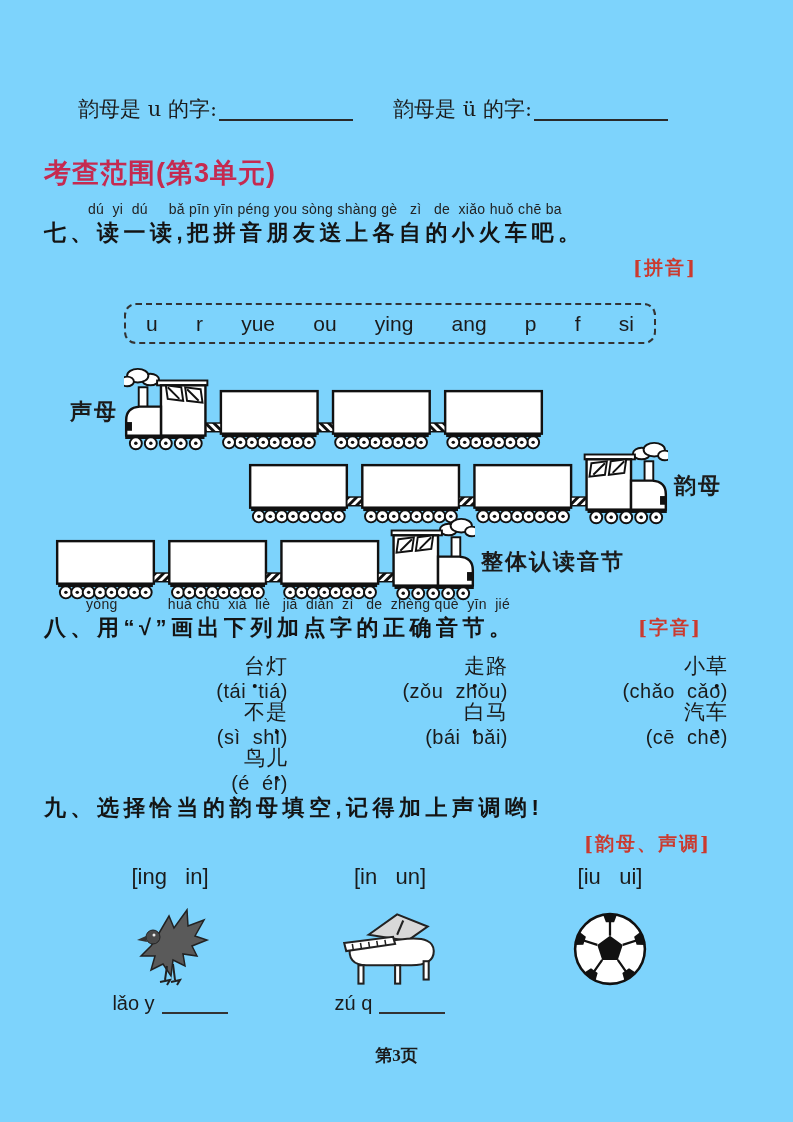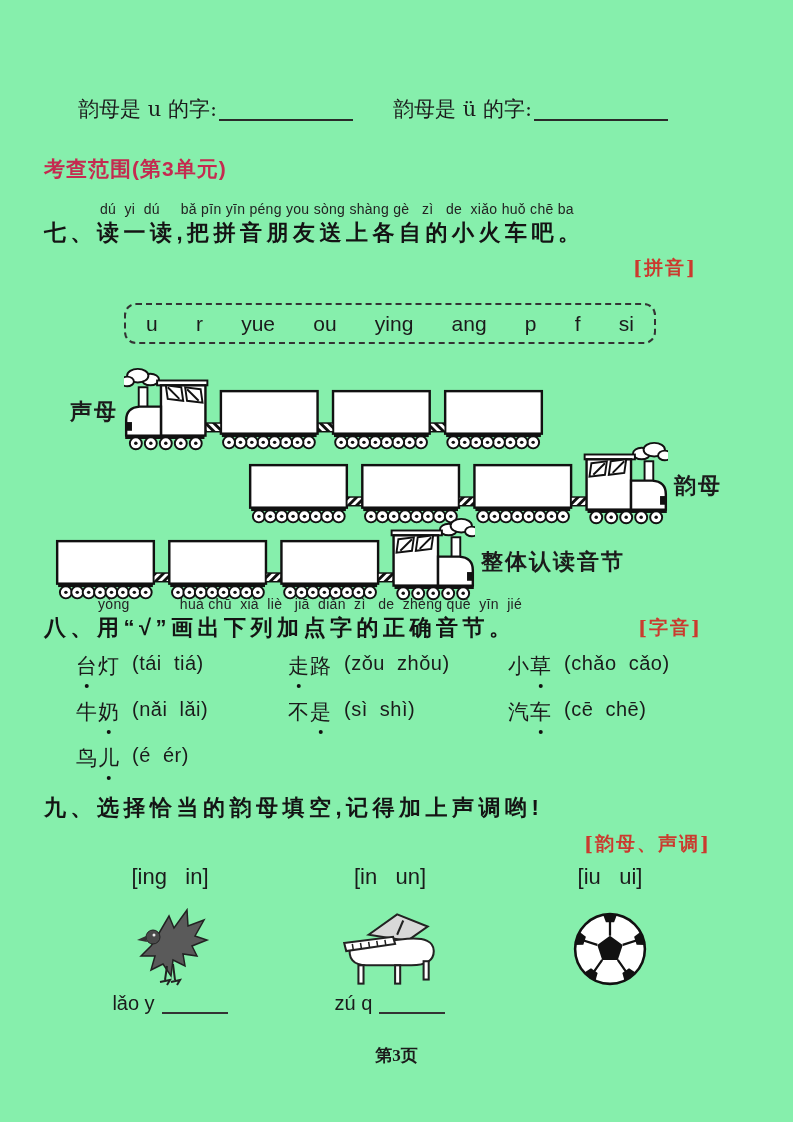--- a/index.html
+++ b/index.html
@@ -1,30 +1,30 @@
 <!DOCTYPE html>
 <html><head>
 <meta charset="utf-8">
 <style>
   html,body{margin:0;padding:0;background:#fff;}
   .page{
-    position:relative;width:793px;height:1122px;background:#86efac;
+    position:relative;width:793px;height:1122px;background:#7dd3fc;
     font-family:"Liberation Sans",sans-serif;color:#1b1b1b;overflow:hidden;
   }
   .kai{font-family:"DejaVu Serif","Liberation Serif",serif;}
 
   
   .top-fill{position:absolute;top:95px;font-size:21px;white-space:nowrap;}
   .top-fill.left{left:78px;}
   .top-fill.right{left:393px;}
   .fill-line-long{display:inline-block;width:134px;height:1.1em;border-bottom:2px solid #2a2a2a;margin-left:2px;vertical-align:-5px;}
 
-  .scope{position:absolute;left:44px;top:155px;font-size:21px;font-weight:700;color:#c52a50;letter-spacing:1px;}
-
-  .sec-pinyin{position:absolute;font-size:14px;color:#232323;white-space:pre;letter-spacing:.3px;margin-left:12px;}
+  .scope{position:absolute;left:44px;top:155px;font-size:27px;font-weight:700;color:#c52a50;letter-spacing:1px;}
+
+  .sec-pinyin{position:absolute;font-size:14px;color:#232323;white-space:pre;letter-spacing:.3px;}
   .sec-title{position:absolute;font-size:22px;font-weight:700;letter-spacing:4.5px;color:#141414;white-space:nowrap;}
   .sec-tag{position:absolute;font-size:19px;font-weight:700;color:#cb3a2e;letter-spacing:2px;white-space:nowrap;}
 
   #s7-pinyin{left:88px;top:201px;}
   #s7-title{left:44px;top:218px;}
   #s7-tag{left:633px;top:255px;}
 
   .letterbox{
     position:absolute;left:124px;top:303px;width:532px;height:41px;
     border:2.5px dashed #333;border-radius:12px;box-sizing:border-box;
@@ -38,21 +38,21 @@
   .train-row.t1{left:248px;top:74px;}
   .train-row.t2{left:55px;top:150px;}
   .train-label{font-size:22px;font-weight:600;letter-spacing:2px;white-space:nowrap;}
 
   #s8-pinyin{left:86px;top:596px;}
   #s8-title{left:44px;top:613px;text-align:right;}
   #s8-tag{left:638px;top:615px;}
 
   .quiz{position:absolute;left:76px;top:652px;width:660px;display:grid;
         grid-template-columns:212px 220px 220px;row-gap:13px;}
-  .quiz-item{font-size:21px;display:flex;align-items:flex-start;height:33px;white-space:nowrap;}
+  .quiz-item{font-size:21px;display:flex;align-items:flex-end;height:33px;white-space:nowrap;flex-direction:column;}
   .qchar{position:relative;display:inline-block;margin-right:1px;}
   .qchar.dot::after{content:"";position:absolute;left:50%;bottom:-8px;width:4.5px;height:4.5px;
                     background:#111;border-radius:50%;transform:translateX(-50%);}
   .qopt{font-size:20px;white-space:pre;margin-left:12px;letter-spacing:.5px;}
 
   #s9-pinyin{left:86px;top:776px;}
   #s9-title{left:44px;top:793px;}
   #s9-tag{left:584px;top:831px;}
 
   .opt-row{position:absolute;left:60px;top:864px;width:660px;display:grid;
@@ -386,26 +386,26 @@
       </div>
       <div class="quiz-item">
         <span class="qword kai"><span class="qchar dot">走</span><span class="qchar">路</span></span>
         <span class="qopt">(zǒu  zhǒu)</span>
       </div>
       <div class="quiz-item">
         <span class="qword kai"><span class="qchar">小</span><span class="qchar dot">草</span></span>
         <span class="qopt">(chǎo  cǎo)</span>
       </div>
       <div class="quiz-item">
-        <span class="qword kai"><span class="qchar">牛</span><span class="qchar dot">奶</span></span>
-        <span class="qopt">(nǎi  lǎi)</span>
-      </div>
-      <div class="quiz-item">
         <span class="qword kai"><span class="qchar">不</span><span class="qchar dot">是</span></span>
         <span class="qopt">(sì  shì)</span>
+      </div>
+      <div class="quiz-item">
+        <span class="qword kai"><span class="qchar dot">白</span><span class="qchar">马</span></span>
+        <span class="qopt">(bái  bǎi)</span>
       </div>
       <div class="quiz-item">
         <span class="qword kai"><span class="qchar">汽</span><span class="qchar dot">车</span></span>
         <span class="qopt">(cē  chē)</span>
       </div>
       <div class="quiz-item">
         <span class="qword kai"><span class="qchar">鸟</span><span class="qchar dot">儿</span></span>
         <span class="qopt">(é  ér)</span>
       </div>
     </div>

